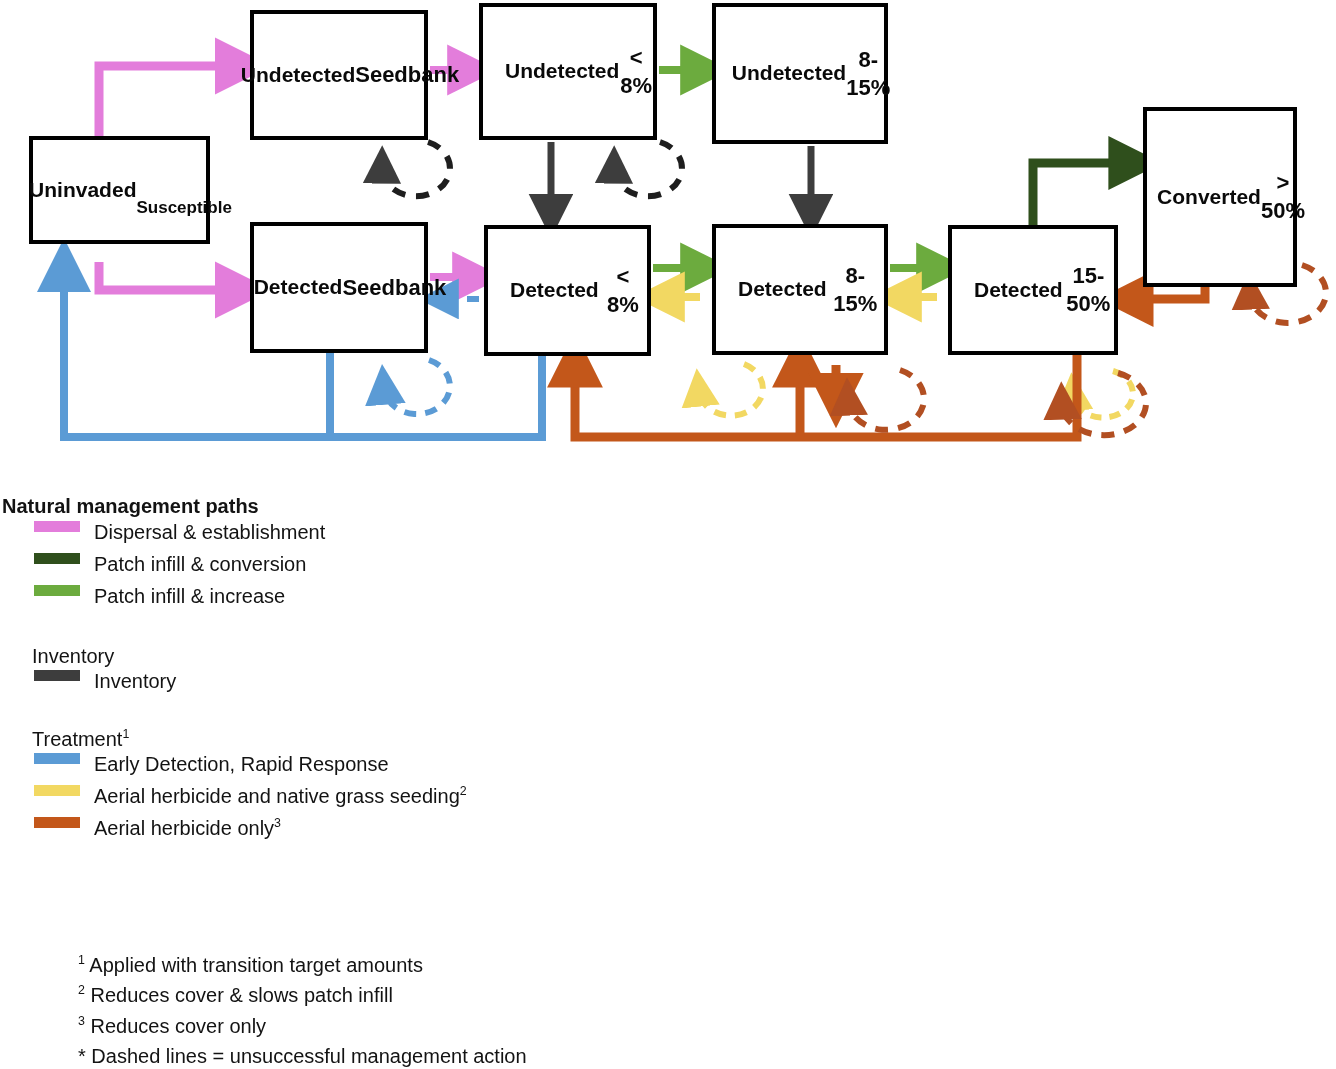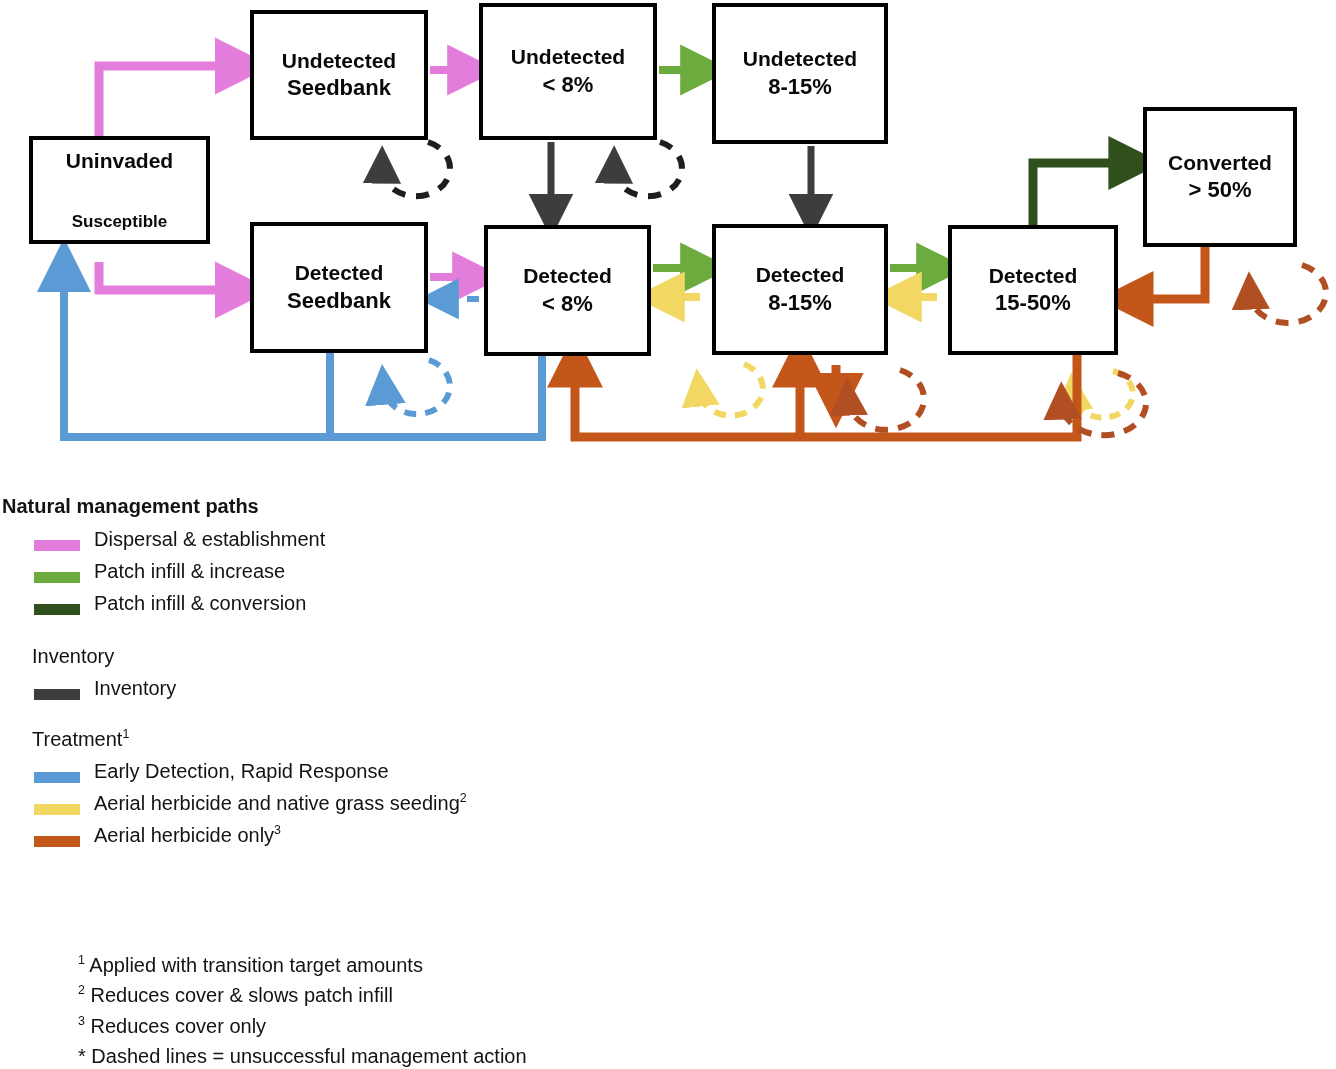--- a/index.html
+++ b/index.html
@@ -6,35 +6,36 @@
   body{width:1336px;height:1069px;position:relative;font-family:"Liberation Sans",sans-serif;overflow:hidden;}
 
   #diagram{position:absolute;left:0;top:0;width:1336px;height:470px;}
 
   .state-box{
     position:absolute;
     border:4px solid #000000;
     background:#ffffff;
     box-sizing:border-box;
     display:flex;
-    flex-direction:column;
+    flex-direction:row;
     align-items:center;
     justify-content:center;
     text-align:center;
     z-index:5;
+    padding-left:22px;
   }
   .state-box .l1{font-weight:bold;font-size:21px;color:#0a0a0a;line-height:1.26;}
   .state-box .l2{font-weight:bold;font-size:22px;color:#0a0a0a;line-height:1.26;}
   .state-box.sub .l2{font-size:17px;margin-top:36px;}
 
   
   #legend{position:absolute;left:0;top:495px;width:700px;}
   .lg-head{font-size:20px;font-weight:bold;color:#131313;margin:0 0 3px 2px;}
   .lg-sub{font-size:20px;color:#131313;margin:0 0 2px 32px;}
-  .lg-row{display:flex;align-items:flex-end;margin:0 0 2px 34px;height:30px;}
+  .lg-row{display:flex;align-items:flex-start;margin:0 0 2px 34px;height:30px;}
   .sw{width:46px;height:11px;margin-right:14px;flex:none;}
   .lg-label{font-size:20px;color:#131313;white-space:nowrap;}
   .lg-gap{height:28px;}
   .lg-gap2{height:26px;}
   sup{font-size:0.62em;vertical-align:super;line-height:0;}
 
   #notes{position:absolute;left:78px;top:950px;}
   .note{font-size:20px;color:#131313;line-height:1.52;white-space:nowrap;}
 </style>
 </head>
@@ -162,21 +163,21 @@
     <span class="l2">Seedbank</span>
   </div>
   <div class="state-box" id="box-2" style="left: 479px; top: 3px; width: 178px; height: 137px;">
     <span class="l1">Undetected</span>
     <span class="l2">&lt; 8%</span>
   </div>
   <div class="state-box" id="box-3" style="left: 712px; top: 3px; width: 176px; height: 141px;">
     <span class="l1">Undetected</span>
     <span class="l2">8-15%</span>
   </div>
-  <div class="state-box" id="box-4" style="left: 1143px; top: 107px; width: 154px; height: 140px;">
+  <div class="state-box" id="box-4" style="left: 1143px; top: 107px; width: 154px; height: 180px;">
     <span class="l1">Converted</span>
     <span class="l2">&gt; 50%</span>
   </div>
   <div class="state-box" id="box-5" style="left: 250px; top: 222px; width: 178px; height: 131px;">
     <span class="l1">Detected</span>
     <span class="l2">Seedbank</span>
   </div>
   <div class="state-box" id="box-6" style="left: 484px; top: 225px; width: 167px; height: 131px;">
     <span class="l1">Detected</span>
     <span class="l2">&lt; 8%</span>
@@ -193,26 +194,26 @@
 
 <div id="legend">
 
   <div class="lg-head">Natural management paths</div>
 
   <div class="lg-row">
     <span class="sw" id="sw-n0" style="background: rgb(227, 125, 219);"></span>
     <span class="lg-label">Dispersal &amp; establishment</span>
   </div>
   <div class="lg-row">
+    <span class="sw" id="sw-n2" style="background: rgb(47, 79, 28);"></span>
+    <span class="lg-label">Patch infill &amp; conversion</span>
+  </div>
+  <div class="lg-row">
     <span class="sw" id="sw-n1" style="background: rgb(108, 171, 62);"></span>
     <span class="lg-label">Patch infill &amp; increase</span>
-  </div>
-  <div class="lg-row">
-    <span class="sw" id="sw-n2" style="background: rgb(47, 79, 28);"></span>
-    <span class="lg-label">Patch infill &amp; conversion</span>
   </div>
 
   <div class="lg-gap"></div>
 
 
   <div class="lg-sub">Inventory</div>
 
   <div class="lg-row">
     <span class="sw" id="sw-m0" style="background: rgb(61, 61, 61);"></span>
     <span class="lg-label">Inventory</span>

